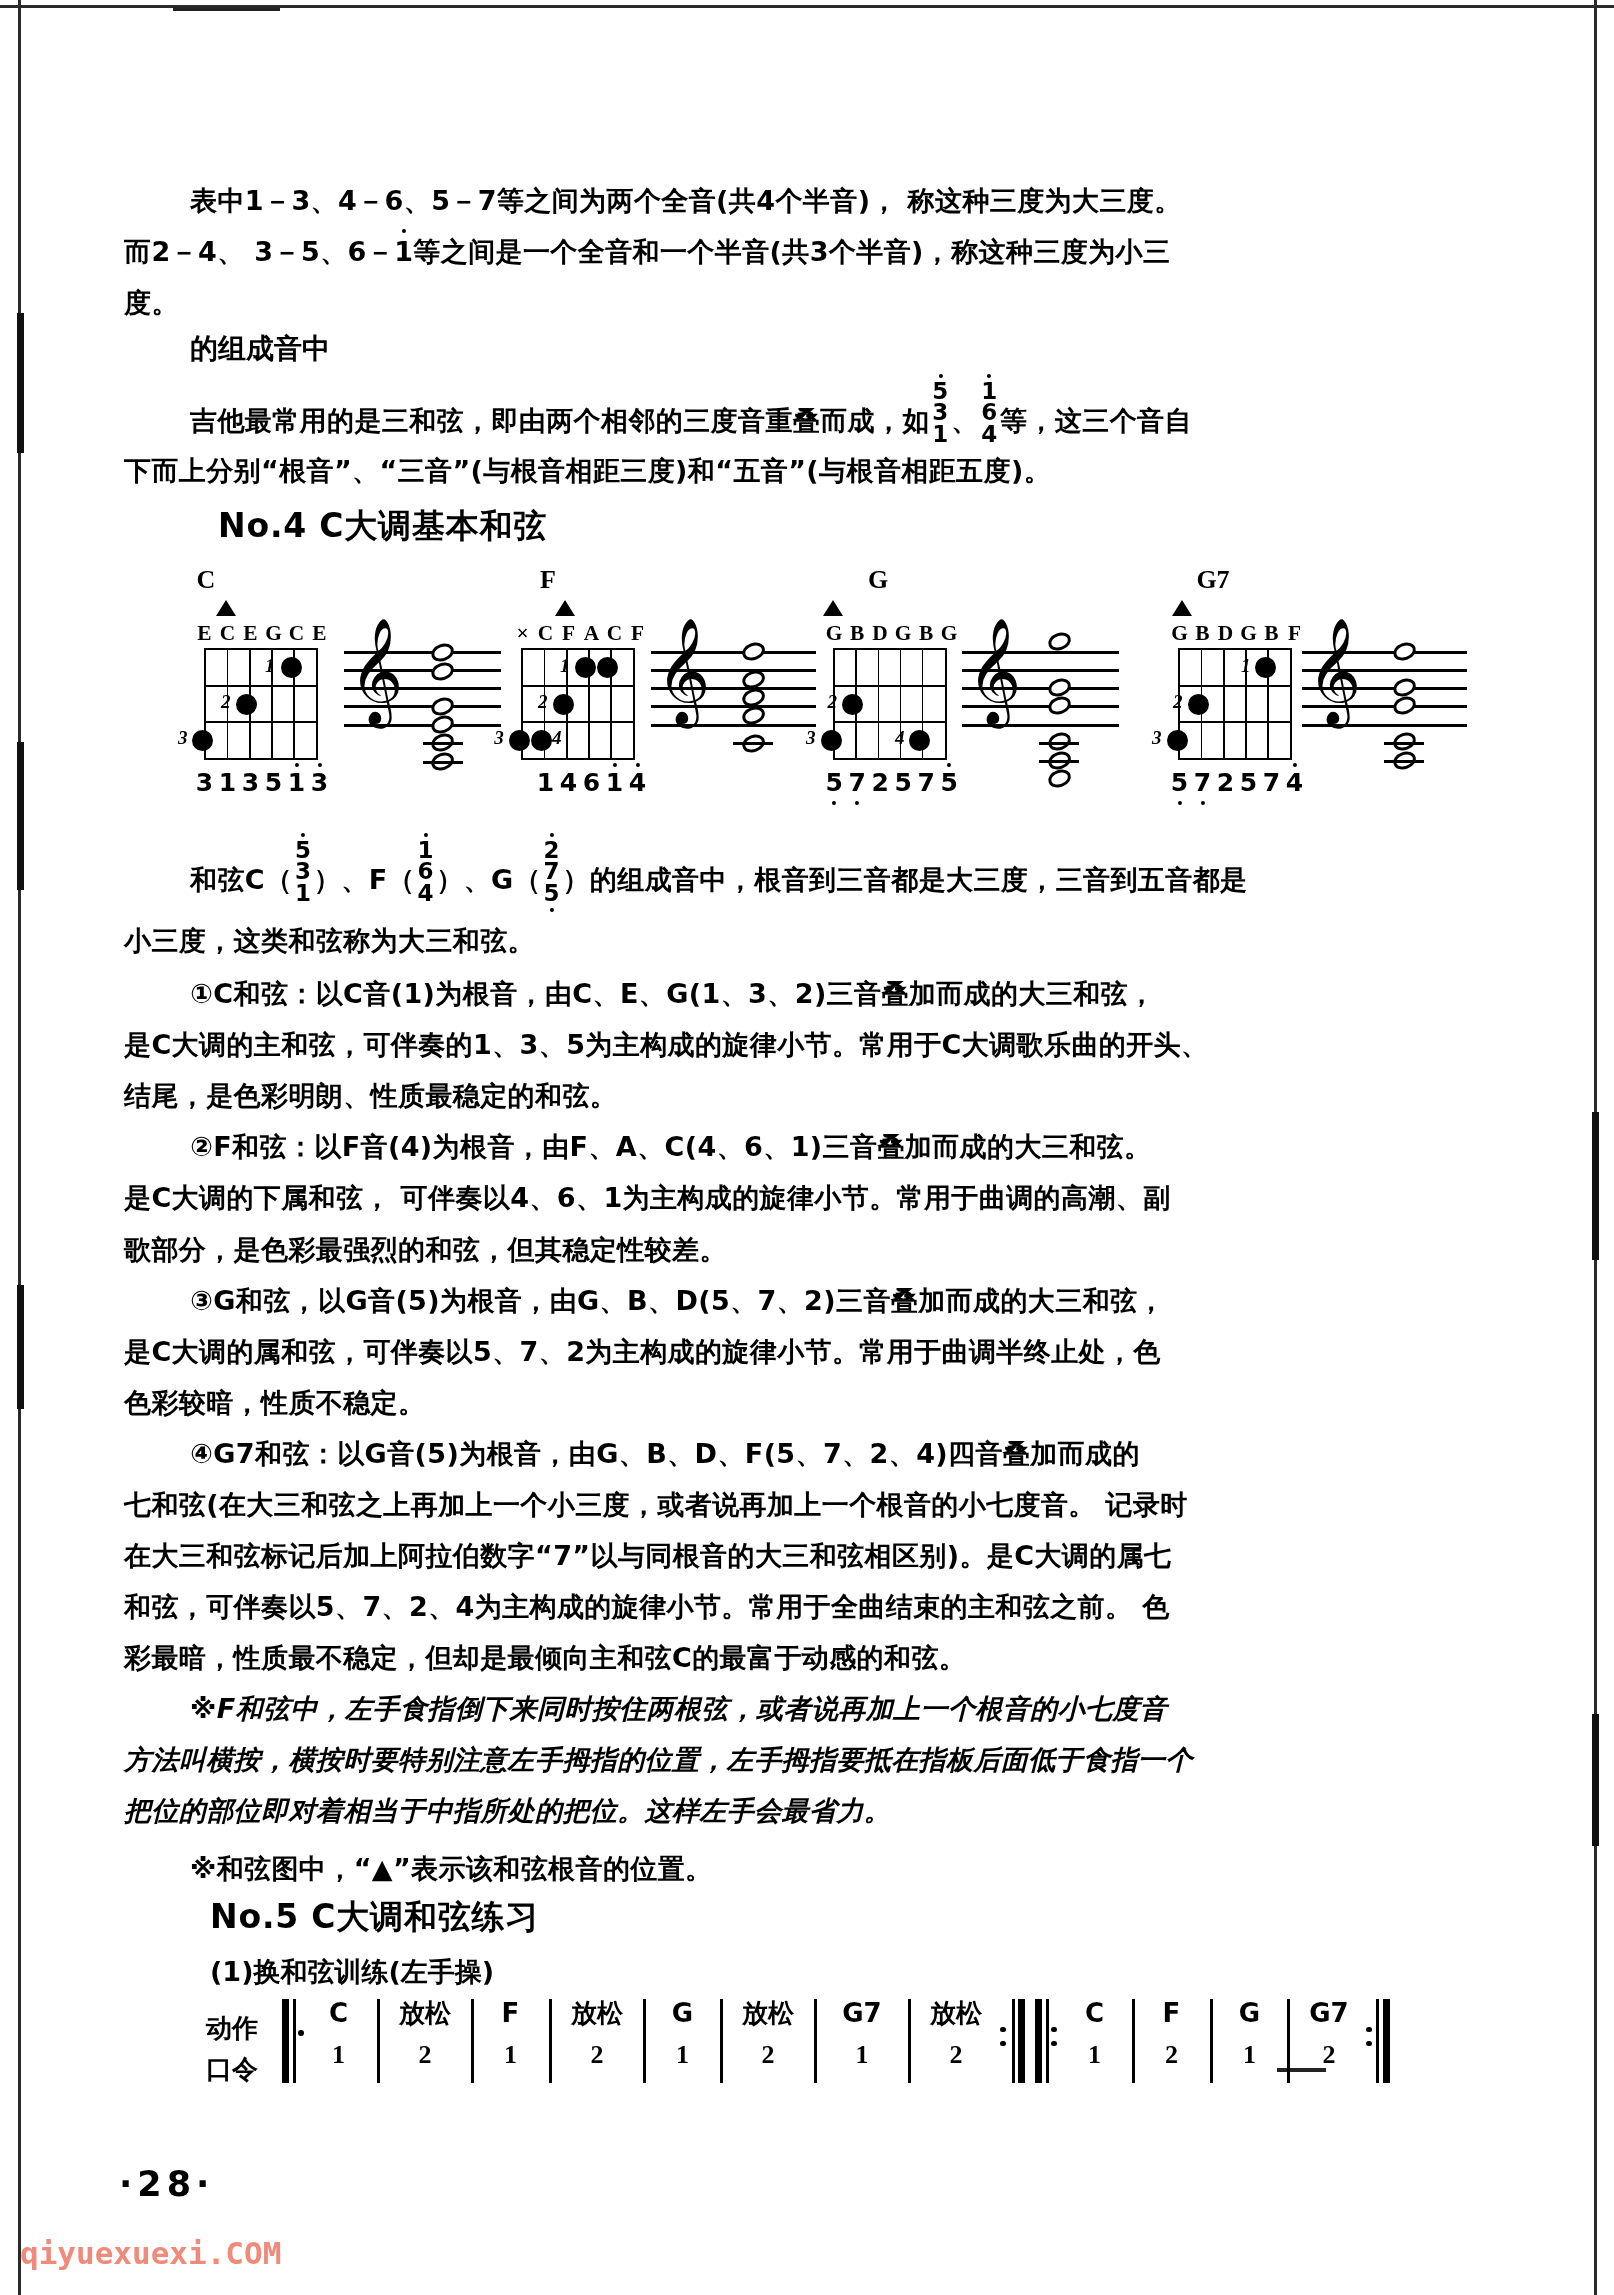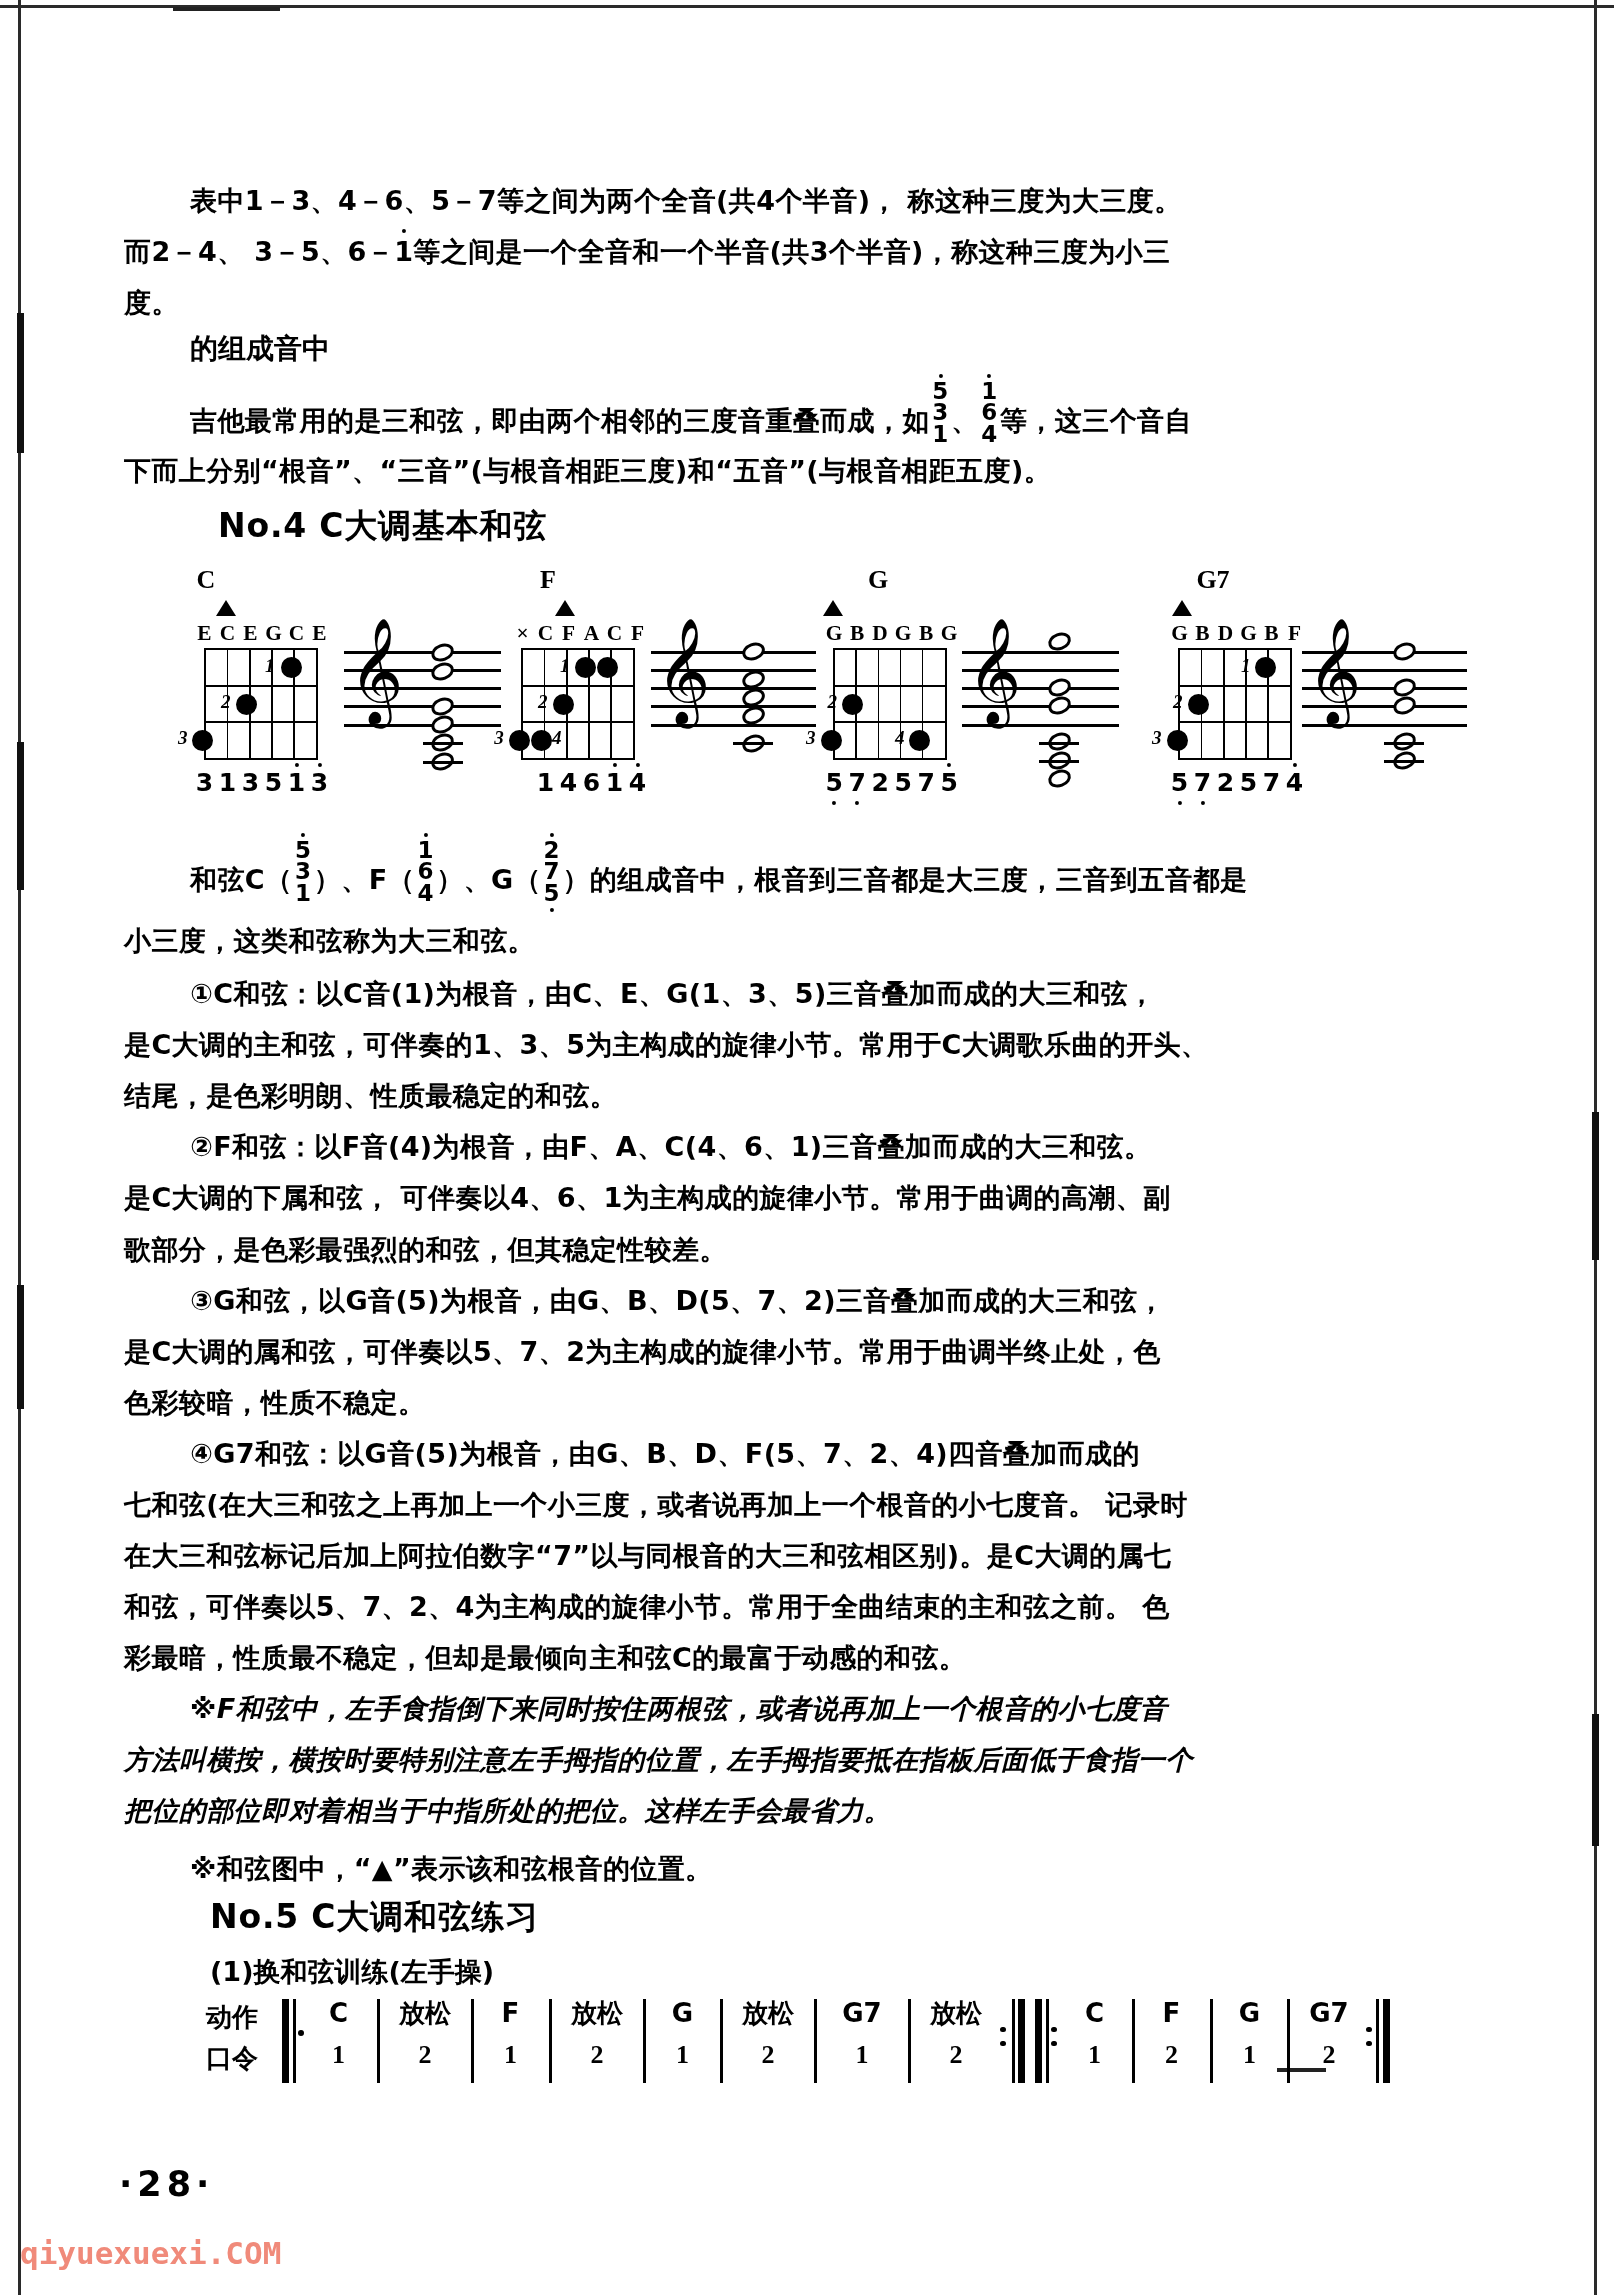--- a/index.html
+++ b/index.html
@@ -117,21 +117,21 @@
     position:absolute;width:23px;height:16.5px;border:3.3px solid #000;
     border-radius:50%;box-sizing:border-box;background:#fff;
     transform:rotate(-20deg);
   }
 
   
   .exercise{position:absolute;}
   .ex-label{
     position:absolute;
     font-family:"DejaVu Sans","Liberation Sans",sans-serif;
-    font-weight:700;font-size:26px;line-height:41px;
+    font-weight:700;font-size:26px;line-height:41px;margin-top:11px;
   }
   .barline{position:absolute;width:2.5px;background:#000;}
   .barline.thick{width:7.4px;}
   .repeatdots{position:absolute;}
   .repeatdots i{display:block;width:5.8px;height:5.8px;background:#000;border-radius:50%;margin:8.2px 0;}
   .cellname{
     position:absolute;
     font-family:"DejaVu Sans","Liberation Sans",sans-serif;
     font-weight:700;font-size:26px;line-height:28px;text-align:center;
   }
@@ -397,21 +397,21 @@
       <div class="ledger" style="left:82px;top:109px;width:40px;"></div>
     </div>
   </div>
 
   <div class="para" style="left:190px;top:840px;">
     <span>和弦C（</span><span class="inlinestack"><span class="dotover">5</span><span>3</span><span>1</span></span><span>）、F（</span><span class="inlinestack"><span class="dotover">1</span><span>6</span><span>4</span></span><span>）、G（</span><span class="inlinestack"><span class="dotover">2</span><span>7</span><span class="dotunder">5</span></span><span>）的组成音中，根音到三音都是大三度，三音到五音都是</span>
   </div>
 
   <div class="para" style="left:124px;top:915px;">小三度，这类和弦称为大三和弦。</div>
 
-  <div class="para" style="left:190px;top:968px;">①C和弦：以C音(1)为根音，由C、E、G(1、3、5)三音叠加而成的大三和弦，</div>
+  <div class="para" style="left:190px;top:968px;">①C和弦：以C音(1)为根音，由C、E、G(1、3、2)三音叠加而成的大三和弦，</div>
   <div class="para" style="left:124px;top:1019px;">是C大调的主和弦，可伴奏的1、3、5为主构成的旋律小节。常用于C大调歌乐曲的开头、</div>
   <div class="para" style="left:124px;top:1070px;">结尾，是色彩明朗、性质最稳定的和弦。</div>
 
   <div class="para" style="left:190px;top:1121px;">②F和弦：以F音(4)为根音，由F、A、C(4、6、1)三音叠加而成的大三和弦。</div>
   <div class="para" style="left:124px;top:1172px;">是C大调的下属和弦，  可伴奏以4、6、1为主构成的旋律小节。常用于曲调的高潮、副</div>
   <div class="para" style="left:124px;top:1224px;">歌部分，是色彩最强烈的和弦，但其稳定性较差。</div>
 
   <div class="para" style="left:190px;top:1275px;">③G和弦，以G音(5)为根音，由G、B、D(5、7、2)三音叠加而成的大三和弦，</div>
   <div class="para" style="left:124px;top:1326px;">是C大调的属和弦，可伴奏以5、7、2为主构成的旋律小节。常用于曲调半终止处，色</div>
   <div class="para" style="left:124px;top:1377px;">色彩较暗，性质不稳定。</div>

